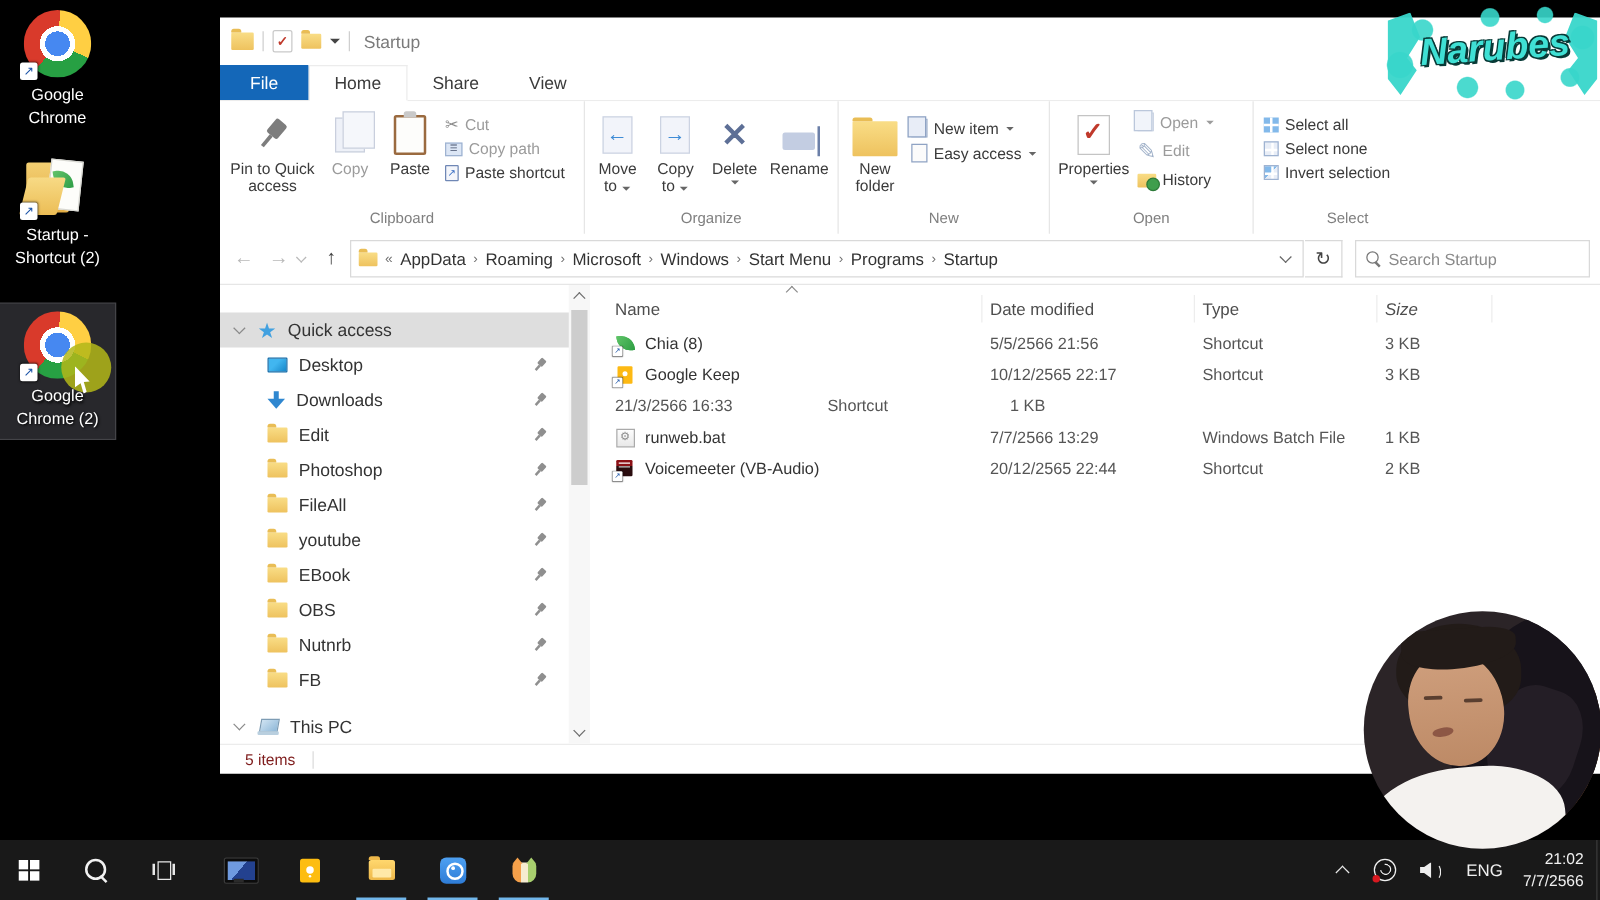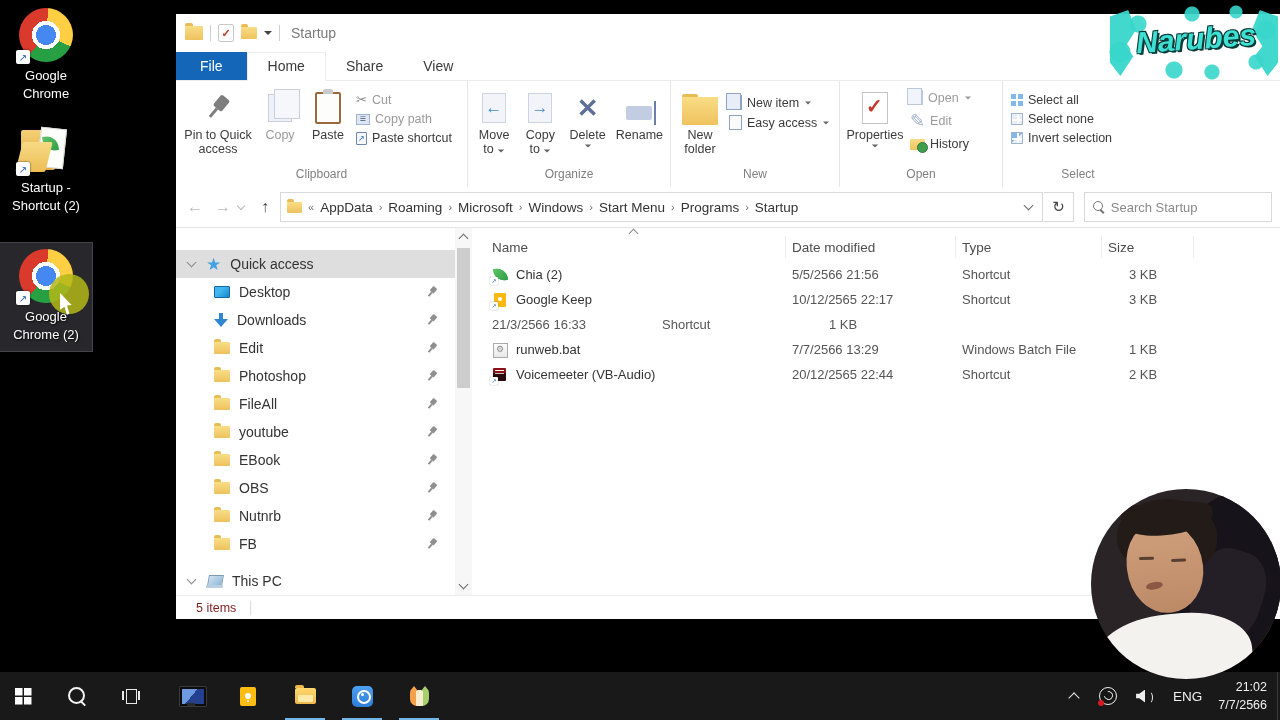--- a/index.html
+++ b/index.html
@@ -199,25 +199,25 @@
 
   .filelist { flex:1; position:relative; padding-left:14px; padding-top:4px; }
   .sort-chev { position:absolute; left:158px; top:2px; width:7px; height:7px; border-right:1.5px solid #8a8a8a;
                border-bottom:1.5px solid #8a8a8a; transform:rotate(-135deg); }
   .fl-header { display:flex; height:30px; align-items:center; color:#4d4d4d; font-size:13.5px; }
   .fl-header .hc { border-right:1px solid #ededed; height:22px; display:flex; align-items:center; padding-left:6px; }
   .col-name { width:300px; }
   .col-date { width:170px; }
   .col-type { width:146px; }
   .col-size { width:92px; }
-  .hc.col-size { justify-content:flex-start; }
+  .hc.col-size { justify-content:flex-start;font-style:italic; }
   .fl-row { display:flex; height:25px; align-items:center; font-size:13px; color:#333; }
   .fl-row .cell { padding-left:6px; }
   .fl-row .c-date, .fl-row .c-type { color:#555; }
-  .fl-row .c-size { text-align:center; padding-right:16px; color:#555; }
+  .fl-row .c-size { text-align:left; padding-right:16px; color:#555; }
   .name-cell { display:flex; align-items:center; gap:8px; }
   .fic { position:relative; width:16px; height:16px; flex:0 0 16px; }
   .ic-chia::before { content:""; position:absolute; left:2px; top:1px; width:13px; height:13px;
       background:linear-gradient(135deg,#5fc468,#2e9e43); border-radius:0 85% 0 85%; transform:rotate(-10deg); }
   .ic-keep::before { content:""; position:absolute; left:2px; top:1px; width:12px; height:14px;
       background:#fdb913; border-radius:1px; }
   .ic-keep::after { content:""; position:absolute; left:6px; top:5px; width:4px; height:4px; background:#fff; border-radius:50%; }
   .ic-iqtray::before { content:""; position:absolute; left:1px; top:1px; width:14px; height:14px; border-radius:50%;
       background:
         linear-gradient(#fff,#fff) 4px 8px/2px 4px no-repeat,
@@ -633,21 +633,21 @@
         <div class="fl-header">
           <div class="hc col-name">Name</div>
           <div class="hc col-date">Date modified</div>
           <div class="hc col-type">Type</div>
           <div class="hc col-size">Size</div>
         </div>
 
         <div class="fl-row">
           <div class="cell col-name name-cell">
             <span class="fic"><span class="ic-chia" style="position:absolute;inset:0;"></span><span class="ic-chia"></span><span class="mini-sc"></span></span>
-            <span>Chia (2)</span>
+            <span>Chia (8)</span>
           </div>
           <div class="cell col-date c-date">5/5/2566 21:56</div>
           <div class="cell col-type c-type">Shortcut</div>
           <div class="cell col-size c-size">3 KB</div>
         </div>
 
         <div class="fl-row">
           <div class="cell col-name name-cell">
             <span class="fic ic-keep">
                 <span class="mini-sc"></span>

